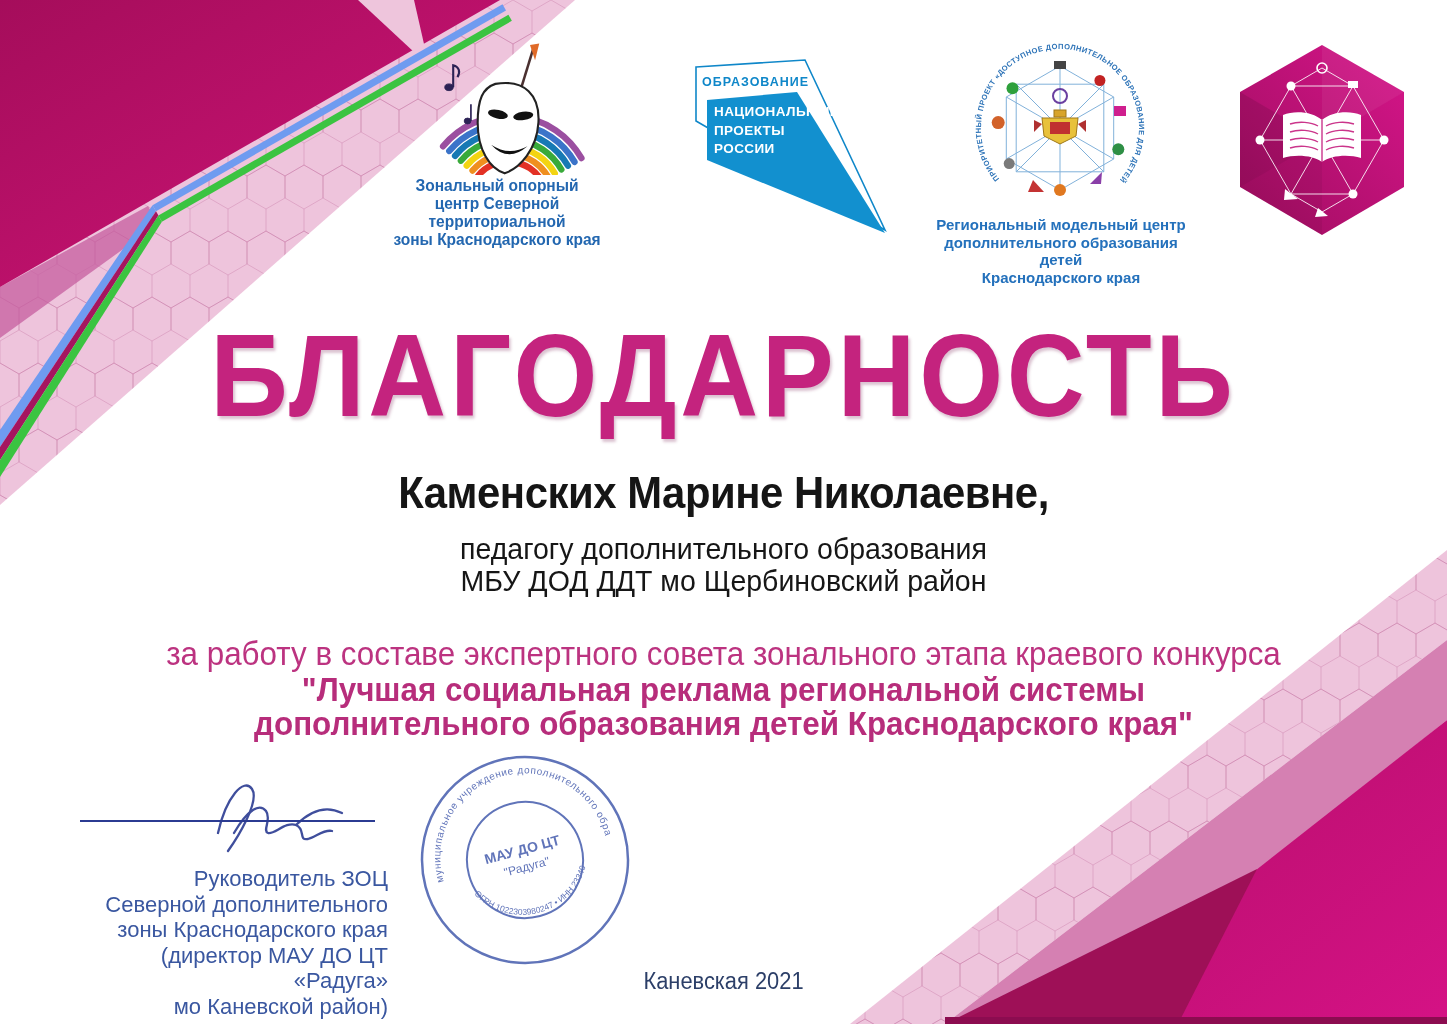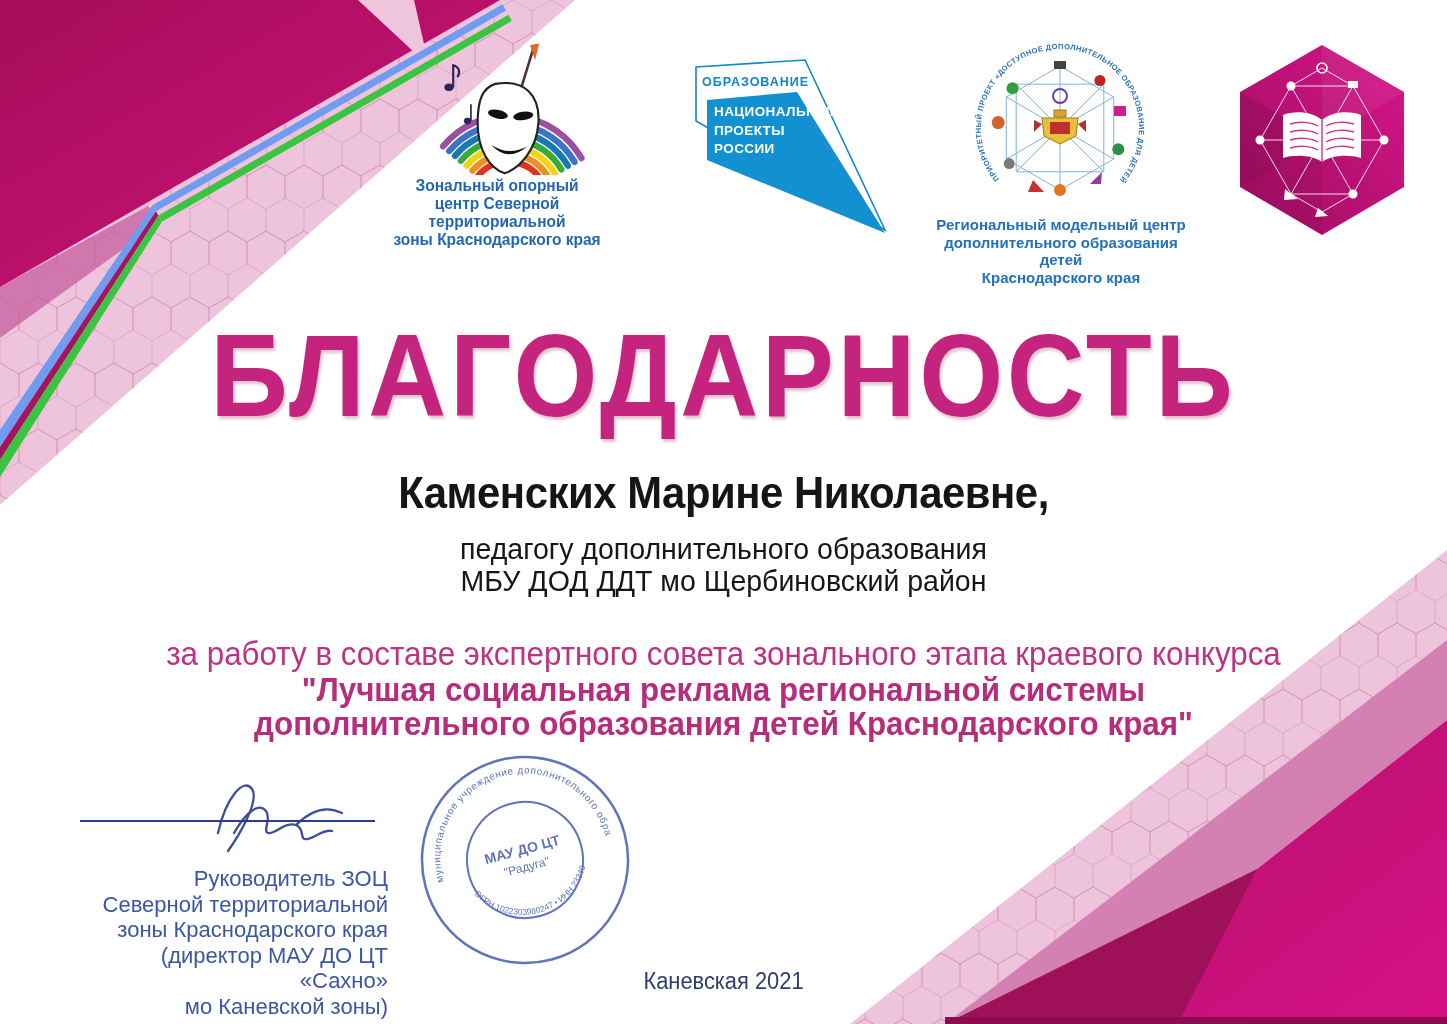--- a/index.html
+++ b/index.html
@@ -248,22 +248,22 @@
     </text>
     <text font-size="8.5" fill="#3e56aa">
       <textPath href="#stampNums">ОГРН 1022303980247 • ИНН 2334015049</textPath>
     </text>
     <text x="120" y="114" text-anchor="middle" font-size="14" font-weight="700" fill="#3e56aa">МАУ ДО ЦТ</text>
     <text x="120" y="131" text-anchor="middle" font-size="12" fill="#3e56aa">"Радуга"</text>
   </svg>
 
   <div class="abs sig-cap">
     <div>Руководитель ЗОЦ</div>
-    <div>Северной территориальной</div>
+    <div>Северной дополнительного</div>
     <div>зоны Краснодарского края</div>
-    <div>(директор МАУ ДО ЦТ «Сахно»</div>
-    <div>мо Каневской зоны)</div>
+    <div>(директор МАУ ДО ЦТ «Радуга»</div>
+    <div>мо Каневской район)</div>
     <div>Лучшая А.А.</div>
   </div>
 
   <div class="abs cx footer-line sqz2">Каневская 2021</div>
 
 </div>
 
 </body></html>

